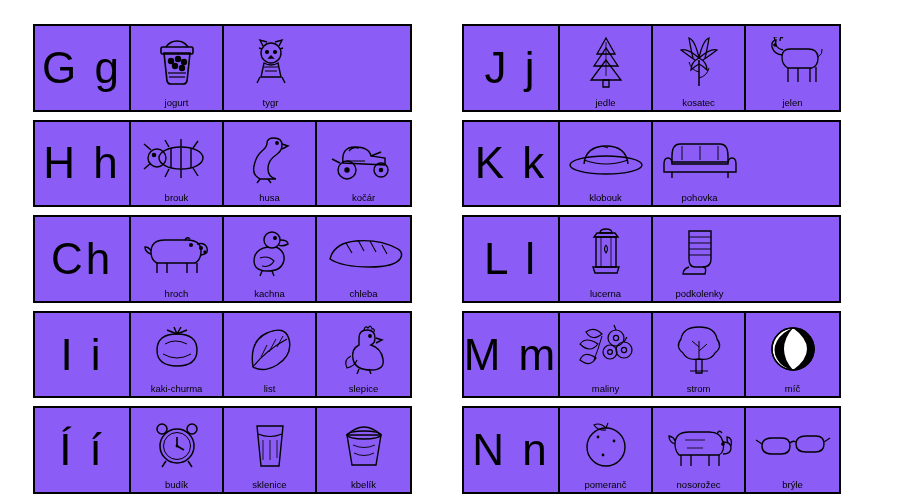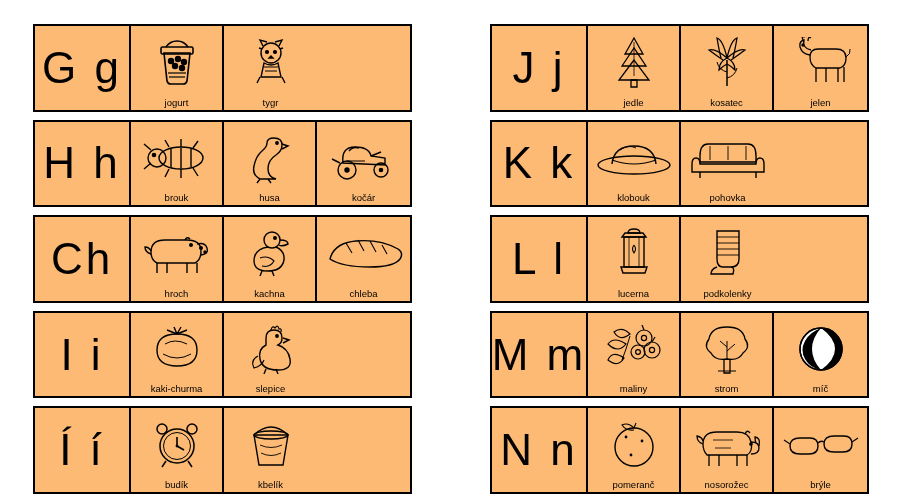--- a/index.html
+++ b/index.html
@@ -24,31 +24,31 @@
   .column {
     display: flex;
     flex-direction: column;
     justify-content: flex-start;
   }
   .column.left {
     margin-left: 33px;
     margin-top: 24px;
   }
   .column.right {
-    margin-left: 78px;
+    margin-left: 50px;
     margin-top: 24px;
   }
   .row {
     display: flex;
     flex-direction: row;
     border: 2px solid #000;
     height: 100px;
     box-sizing: border-box;
     margin-bottom: 8px;
-    background: #fdba74;
+    background: #8b5cf6;
   }
   .letter-cell {
     width: 96px;
     display: flex;
     align-items: center;
     justify-content: center;
     border-right: 2px solid #000;
     box-sizing: border-box;
   }
   .letter-text {
@@ -243,20 +243,30 @@
             <path d="M28 8 q20 0 20 16 q0 16 -20 16 q-20 0 -20 -16 q0 -16 20 -16 z"></path>
             <path d="M28 8 l-10 -4 M28 8 l10 -4 M28 8 l-3 -7 M28 8 l4 -7"></path>
             <path d="M16 18 q10 -6 22 0" stroke-width="1"></path>
             <path d="M14 28 q14 8 28 0" stroke-width="1"></path>
           </svg>
         </div>
         <div class="pic-label">kaki-churma</div>
       </div>
       <div class="pic-cell">
         <div class="pic-art">
+          <svg width="54" height="48" viewBox="0 0 54 48" fill="none" stroke="#000" stroke-width="1.4">
+            <path d="M10 42 q-4 -26 14 -34 q18 -8 22 6 q4 16 -12 26 q-14 8 -24 2 z"></path>
+            <path d="M10 42 q12 -16 34 -28" stroke-width="1.1"></path>
+            <path d="M18 32 l6 -12 M26 27 l7 -13 M34 22 l6 -11" stroke-width="0.9"></path>
+          </svg>
+        </div>
+        <div class="pic-label">list</div>
+      </div>
+      <div class="pic-cell">
+        <div class="pic-art">
           <svg width="54" height="50" viewBox="0 0 54 50" fill="none" stroke="#000" stroke-width="1.4">
             <path d="M22 14 q0 -8 8 -8 q8 0 8 8 q0 5 -4 7 q10 3 12 14 q2 11 -12 11 q-16 0 -18 -11 q-2 -10 6 -14 z"></path>
             <path d="M27 6 q1 -5 4 -2 q3 -4 4 1 q3 -1 2 3" stroke-width="1.2"></path>
             <circle cx="33" cy="12" r="1.2" fill="#000"></circle>
             <path d="M39 14 l6 2 l-6 3"></path>
             <path d="M14 32 q-8 4 -4 12 q8 -2 10 -8" stroke-width="1.1"></path>
             <path d="M22 45 l-2 5 M32 45 l2 5"></path>
           </svg>
         </div>
         <div class="pic-label">slepice</div>
@@ -273,20 +283,30 @@
             <circle cx="27" cy="26" r="17"></circle>
             <circle cx="27" cy="26" r="13.5" stroke-width="1"></circle>
             <circle cx="12" cy="9" r="5"></circle>
             <circle cx="42" cy="9" r="5"></circle>
             <path d="M16 41 l-4 6 M38 41 l4 6"></path>
             <path d="M27 26 l0 -9 M27 26 l7 4" stroke-width="1.6"></path>
             <circle cx="27" cy="26" r="1.4" fill="#000" stroke="none"></circle>
           </svg>
         </div>
         <div class="pic-label">budík</div>
+      </div>
+      <div class="pic-cell">
+        <div class="pic-art">
+          <svg width="46" height="50" viewBox="0 0 46 50" fill="none" stroke="#000" stroke-width="1.4">
+            <path d="M10 6 h26 l-4 40 h-18 z"></path>
+            <path d="M11 14 q12 5 24 0" stroke-width="1.1"></path>
+            <path d="M16 20 v20 M23 20 v20 M30 20 v18" stroke-width="0.8"></path>
+          </svg>
+        </div>
+        <div class="pic-label">sklenice</div>
       </div>
       <div class="pic-cell">
         <div class="pic-art">
           <svg width="52" height="48" viewBox="0 0 52 48" fill="none" stroke="#000" stroke-width="1.4">
             <path d="M9 14 h34 l-5 30 h-24 z"></path>
             <ellipse cx="26" cy="14" rx="17" ry="4"></ellipse>
             <path d="M9 14 q17 -16 34 0" stroke-width="1.3"></path>
             <path d="M15 24 q11 5 22 0" stroke-width="0.9"></path>
             <path d="M16 32 q10 5 20 0" stroke-width="0.9"></path>
           </svg>

